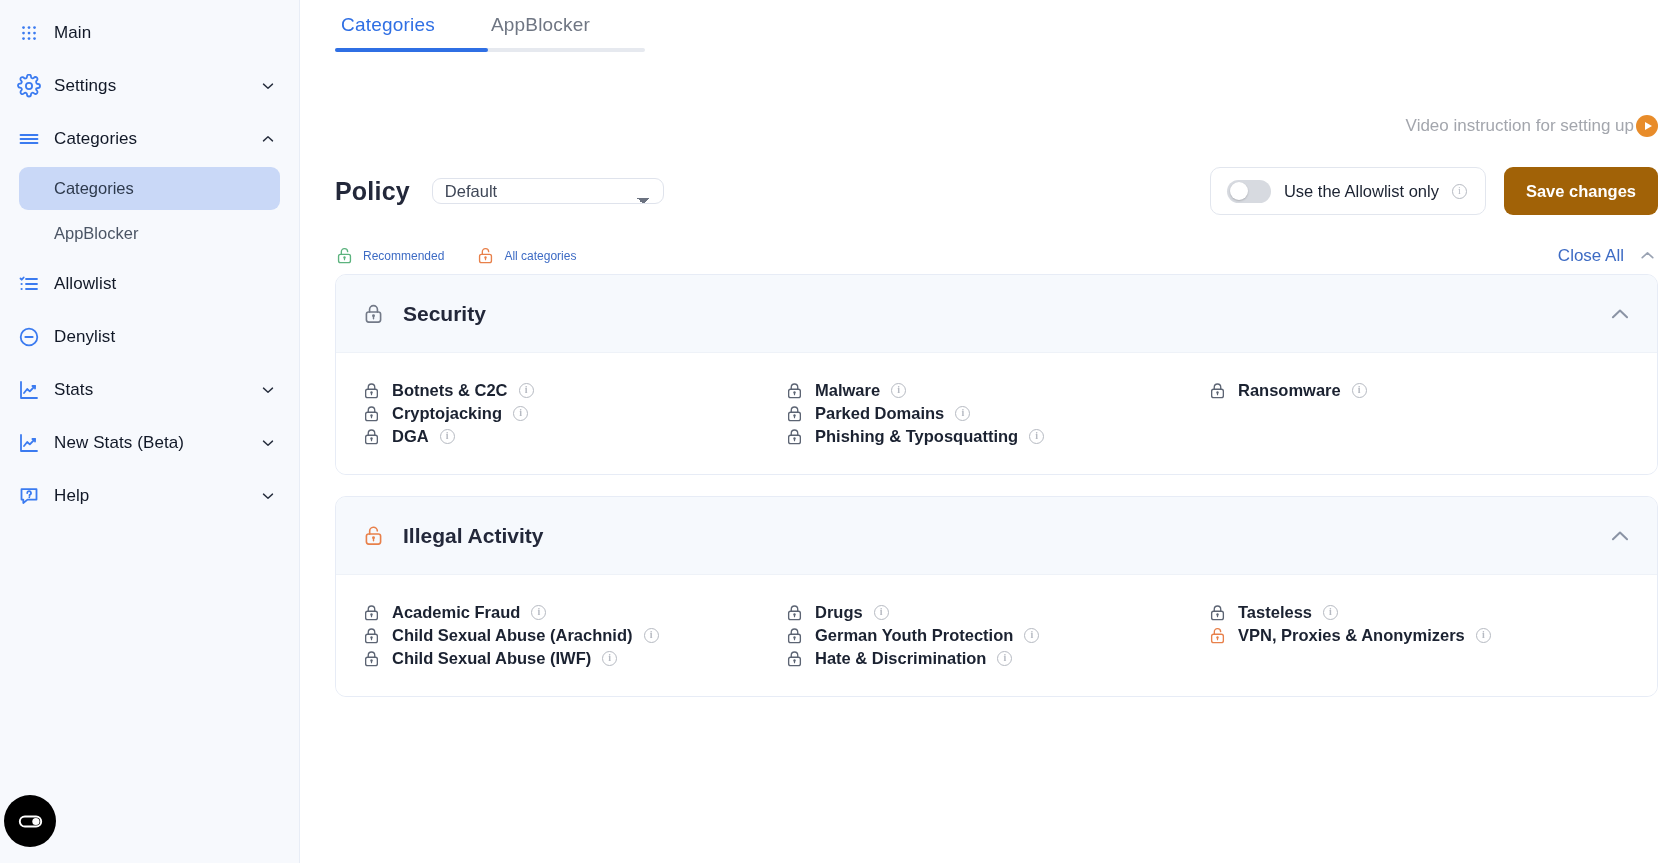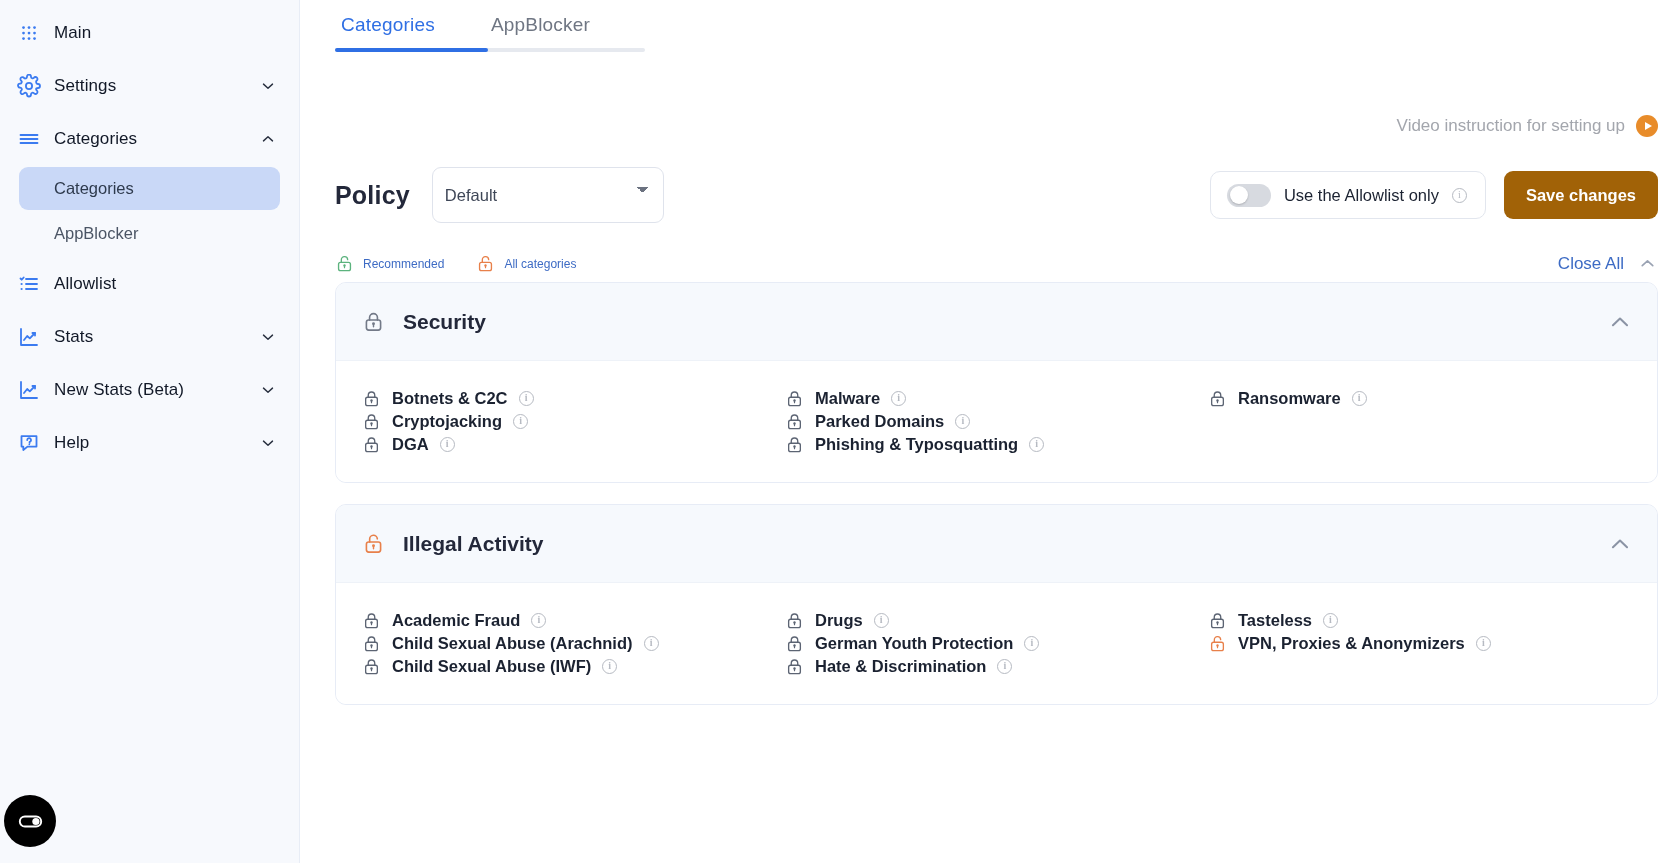--- a/index.html
+++ b/index.html
@@ -99,21 +99,21 @@
     position: absolute; left: 0; top: 0;
     height: 4px; width: 153px;
     background: #2f6fe4;
     border-radius: 2px;
   }
 
   .video-row {
     display: flex; align-items: center; justify-content: flex-end;
     padding-right: 22px;
     margin-top: 63px;
-    gap: 11px;
+    gap: 2px;
   }
   .video-text { font-size: 17px; color: #a3a6ad; }
   .play-btn {
     width: 22px; height: 22px; border-radius: 50%;
     background: #e88c2a;
     display: flex; align-items: center; justify-content: center;
     cursor: pointer;
   }
   .play-btn .tri {
     width: 0; height: 0;
@@ -126,21 +126,21 @@
   .policy-row {
     display: flex; align-items: center;
     margin-top: 30px;
     padding: 0 22px 0 35px;
   }
   .policy-label {
     font-size: 25px; font-weight: 700; color: #23283a;
     margin-right: 22px; letter-spacing: .2px;
   }
   .policy-select {
-    width: 232px; height: 56px;
+    width: 232px; height: 26px;
     border: 1px solid #dfe3ec;
     border-radius: 9px;
     background: #fff;
     font-size: 16.5px;
     color: #3f4757;
     padding: 0 12px;
     font-family: "Liberation Sans", sans-serif;
     appearance: none; -webkit-appearance: none;
     cursor: pointer;
     background-image: linear-gradient(45deg, transparent 50%, #6b7280 50%), linear-gradient(135deg, #6b7280 50%, transparent 50%);
@@ -300,20 +300,29 @@
         <div class="nav-item">
           <span class="nav-icon">
             <svg width="24" height="24" viewBox="0 0 24 24">
               <path d="M9 7h11M9 12h11M9 17h11" stroke="#3b7bf0" stroke-width="1.8" stroke-linecap="round"></path>
               <path d="M3.5 6.5l1.2 1.2 2-2.2" stroke="#3b7bf0" stroke-width="1.8" stroke-linecap="round" stroke-linejoin="round" fill="none"></path>
               <circle cx="4.6" cy="12" r="1.1" fill="#3b7bf0"></circle>
               <circle cx="4.6" cy="17" r="1.1" fill="#3b7bf0"></circle>
             </svg>
           </span>
           <span class="nav-label">Allowlist</span>
+        </div>
+        <div class="nav-item">
+          <span class="nav-icon">
+            <svg width="24" height="24" viewBox="0 0 24 24">
+              <circle cx="12" cy="12" r="8.3" stroke="#3b7bf0" stroke-width="1.8" stroke-linecap="round" stroke-linejoin="round" fill="none"></circle>
+              <path d="M8.3 12h7.4" stroke="#3b7bf0" stroke-width="1.8" stroke-linecap="round"></path>
+            </svg>
+          </span>
+          <span class="nav-label">Denylist</span>
         </div>
         <div class="nav-item">
           <span class="nav-icon">
             <svg width="24" height="24" viewBox="0 0 24 24">
               <path d="M4 4v16h16" stroke="#3b7bf0" stroke-width="1.8" stroke-linecap="round" stroke-linejoin="round" fill="none"></path>
               <path d="M7 15l3.2-4 2.6 2.3L18 8" stroke="#3b7bf0" stroke-width="1.8" stroke-linecap="round" stroke-linejoin="round" fill="none"></path>
               <path d="M18 8h-2.6M18 8v2.6" stroke="#3b7bf0" stroke-width="1.8" stroke-linecap="round" stroke-linejoin="round" fill="none"></path>
             </svg>
           </span>
           <span class="nav-label">Stats</span>

